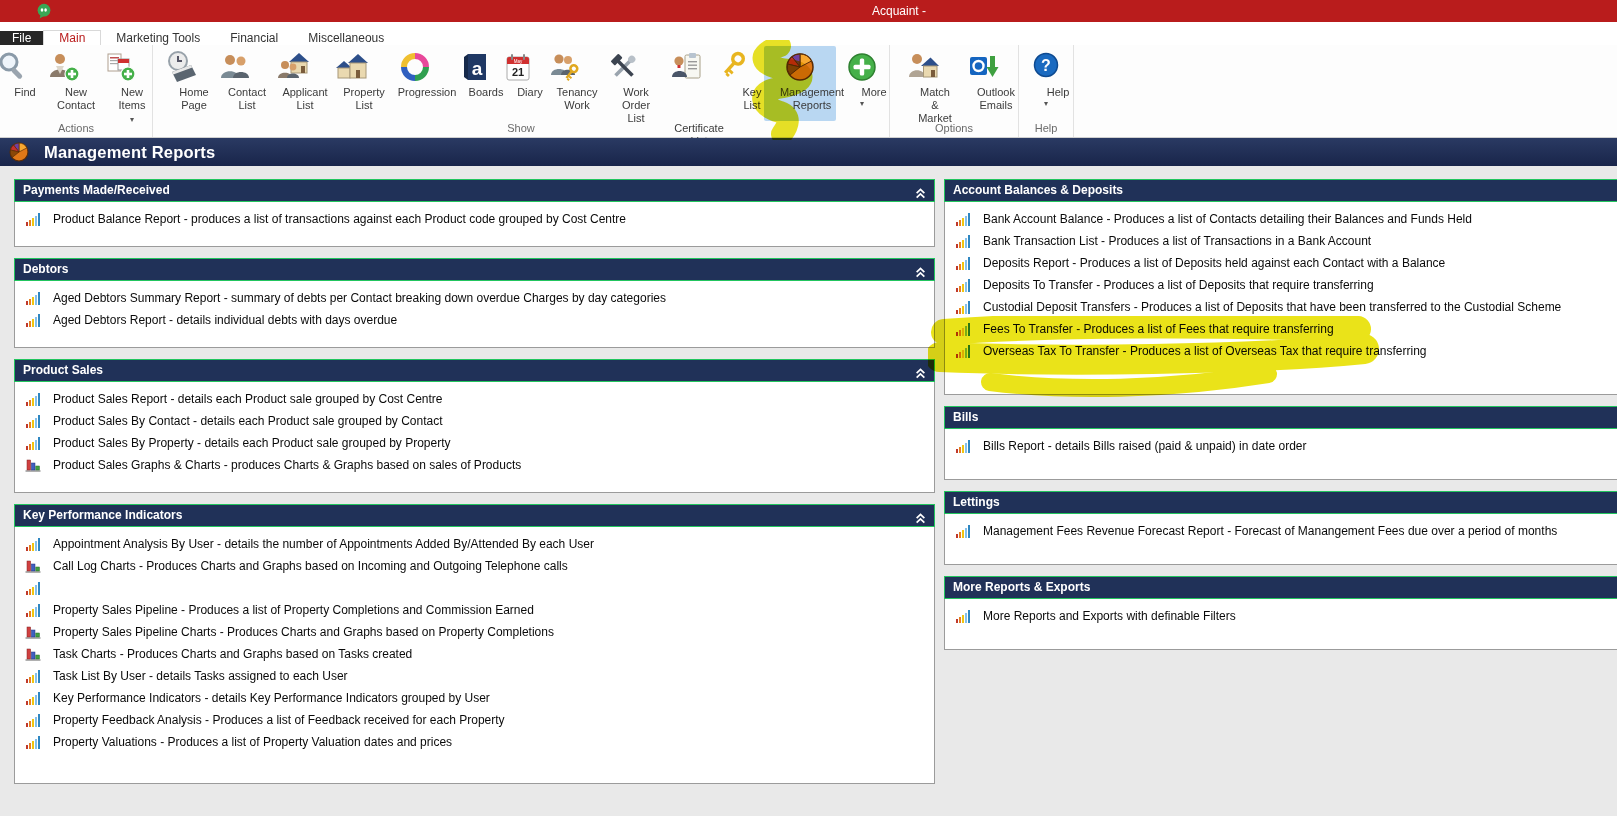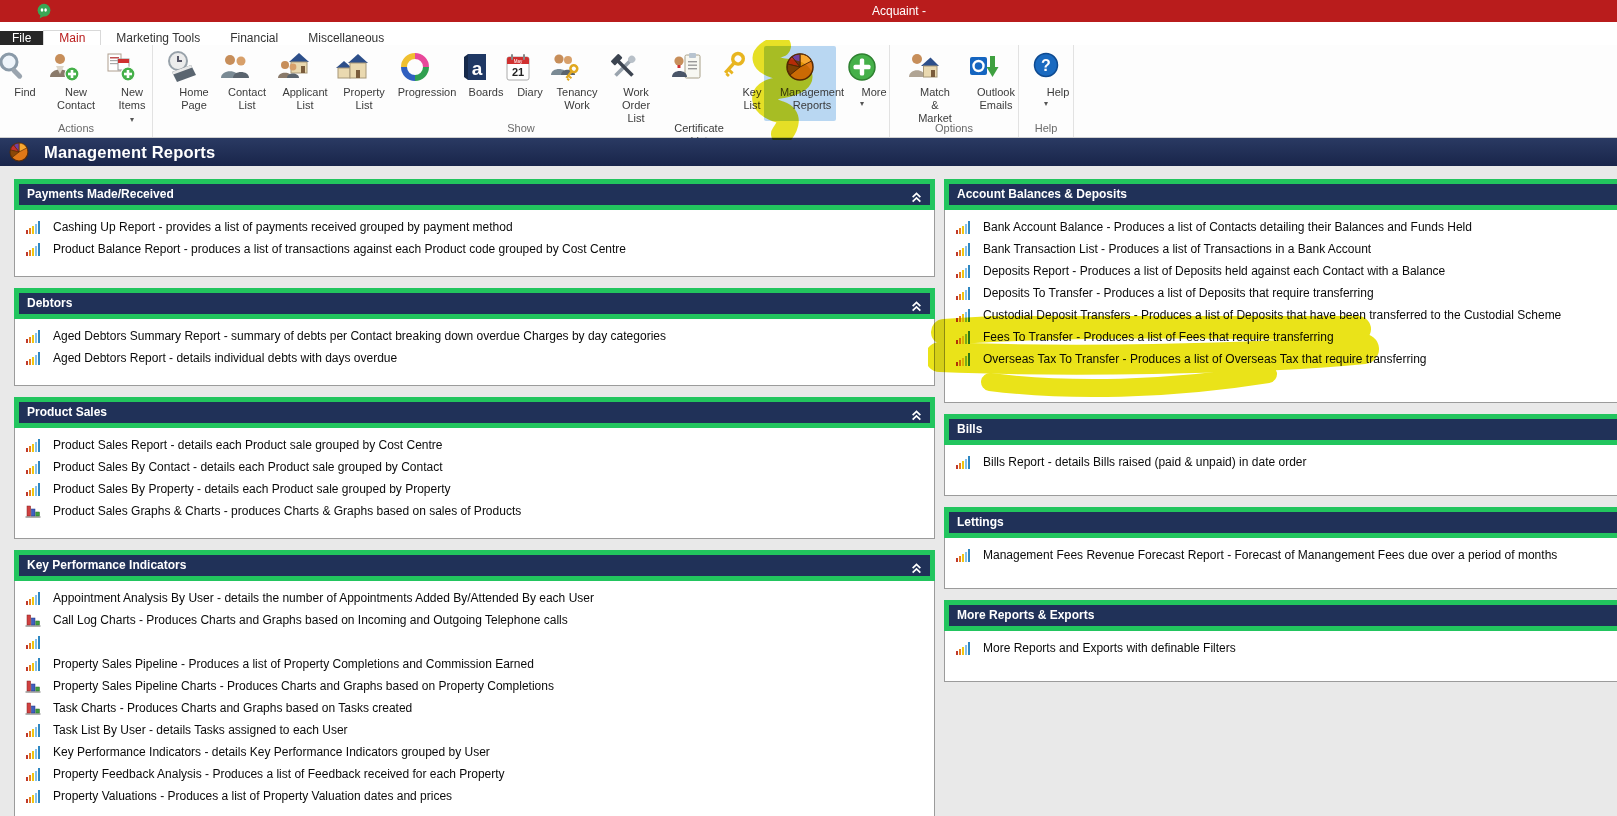--- a/index.html
+++ b/index.html
@@ -35,21 +35,21 @@
               background:linear-gradient(#2a3a63,#19254a);display:flex;align-items:center;}
   .pageicon{width:22px;height:22px;margin-left:8px;}
   .pageicon svg{width:22px;height:22px;display:block;}
   .ptitle-text{color:#fff;font-size:16.5px;font-weight:600;margin-left:14px;letter-spacing:.2px;}
   
   .content{position:absolute;left:0;top:166px;width:1617px;height:650px;background:#e9e9e9;}
   .col{position:absolute;top:13px;}
   .col-left{left:14px;width:921px;}
   .col-right{left:944px;width:760px;}
   .panel{margin-bottom:11px;}
-  .panel-header{height:21px;background:#203158;border:5px solid #22c55e;color:#fff;
+  .panel-header{height:21px;background:#203158;border:1px solid #22c55e;color:#fff;
                 font-size:12px;font-weight:bold;line-height:21px;padding:0 8px;position:relative;}
   .collapse{position:absolute;right:8px;top:5px;width:11px;height:11px;}
   .panel-body{background:#fff;border:1px solid #9b9b9b;border-top:none;padding:6px 0 16px;}
   .col-left .panel:nth-child(4) .panel-body{padding-bottom:30px;}
   .col-right .panel-body{padding-bottom:22px;}
   .col-right .panel:nth-child(1) .panel-body{padding-bottom:32px;}
   .item{display:flex;align-items:center;padding:3px 10px;font-size:12px;color:#0a0a0a;cursor:default;}
   .iicon{width:16px;height:16px;margin-right:12px;flex:0 0 16px;}
   .iicon svg{width:16px;height:16px;display:block;}
   
@@ -363,32 +363,20 @@
           <div class="item">
             <span class="iicon">
               <svg viewBox="0 0 16 16">
                 <rect x="1" y="11" width="2" height="4" fill="#c0392b"></rect>
                 <rect x="4" y="9" width="2" height="6" fill="#e67e22"></rect>
                 <rect x="7" y="7" width="2" height="8" fill="#f1c40f"></rect>
                 <rect x="10" y="5" width="2" height="10" fill="#85c1e9"></rect>
                 <rect x="13" y="2" width="2" height="13" fill="#2e86c1"></rect>
               </svg>
             </span>
-            <span>Cashing Up Report - provides a list of payments received grouped by payment method</span>
-          </div>
-          <div class="item">
-            <span class="iicon">
-              <svg viewBox="0 0 16 16">
-                <rect x="1" y="11" width="2" height="4" fill="#c0392b"></rect>
-                <rect x="4" y="9" width="2" height="6" fill="#e67e22"></rect>
-                <rect x="7" y="7" width="2" height="8" fill="#f1c40f"></rect>
-                <rect x="10" y="5" width="2" height="10" fill="#85c1e9"></rect>
-                <rect x="13" y="2" width="2" height="13" fill="#2e86c1"></rect>
-              </svg>
-            </span>
             <span>Product Balance Report - produces a list of transactions against each Product code grouped by Cost Centre</span>
           </div>
         </div>
       </section>
       <section class="panel">
         <div class="panel-header"><span>Debtors</span><span class="collapse"><svg viewBox="0 0 10 10">
               <path d="M1.5 4.6 L5 1.3 L8.5 4.6" fill="none" stroke="#fff" stroke-width="1.6"></path>
               <path d="M1.5 8.7 L5 5.4 L8.5 8.7" fill="none" stroke="#fff" stroke-width="1.6"></path>
             </svg></span></div>
         <div class="panel-body">

